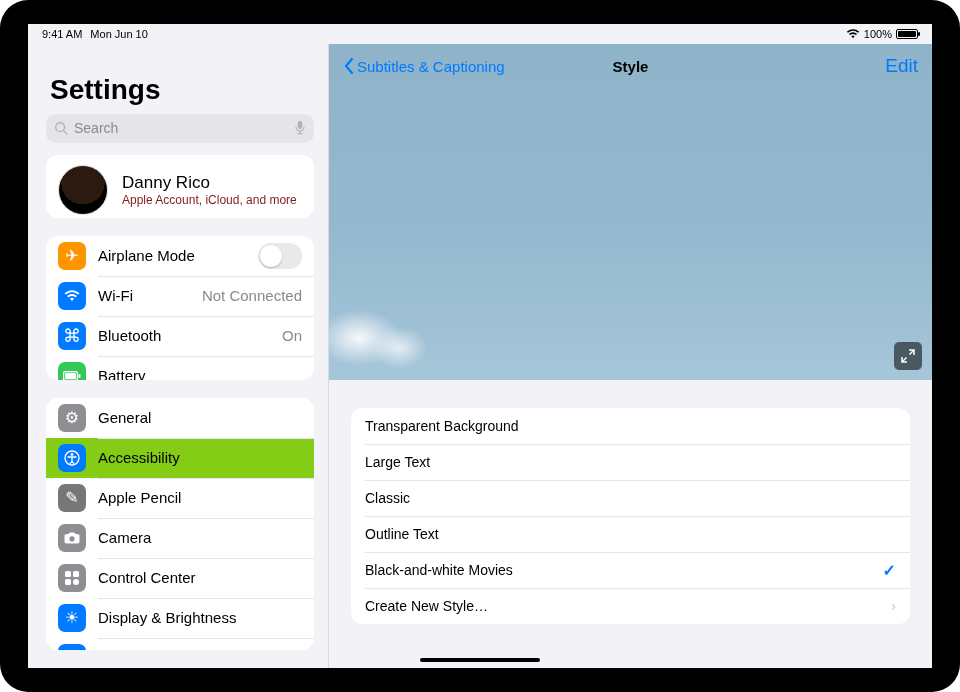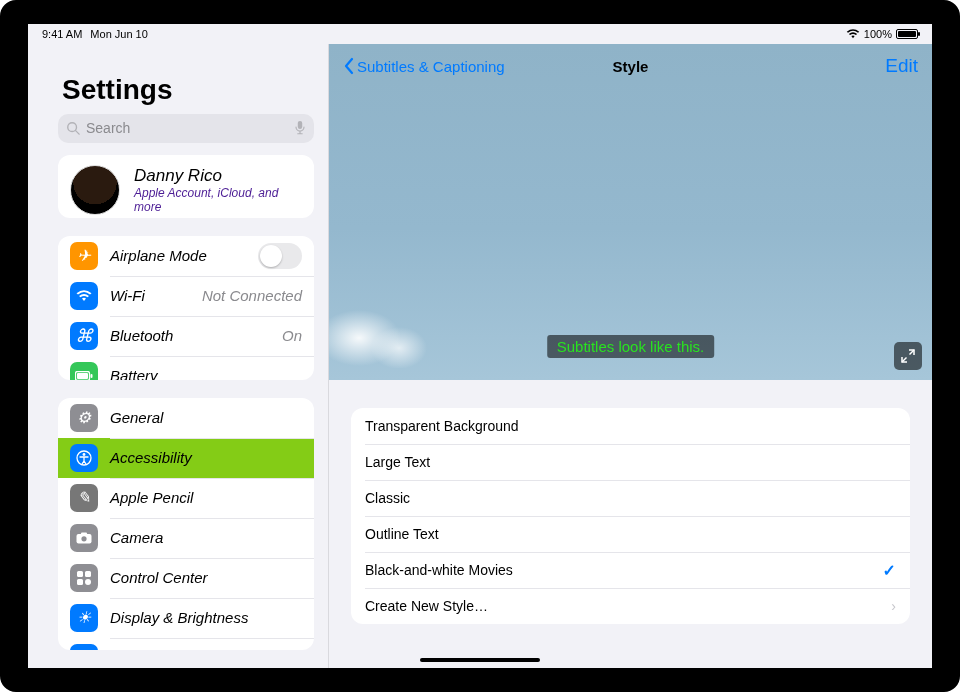--- a/index.html
+++ b/index.html
@@ -3,21 +3,21 @@
 <meta charset="utf-8">
 <style>
   * { box-sizing: border-box; margin: 0; padding: 0; font-family: -apple-system, "Helvetica Neue", Helvetica, Arial, sans-serif; }
   body { background: #fff; width: 960px; height: 692px; overflow: hidden; position: relative; }
 
   .device-frame {
     position: absolute; inset: 0;
     border: 28px solid #000;
     border-top-width: 24px;
     border-bottom-width: 24px;
-    border-radius: 16px;
+    border-radius: 28px;
     background: #f2f2f7;
     overflow: hidden;
   }
   .screen { position: absolute; inset: 0; display: flex; flex-direction: column; }
 
   
   .status-bar {
     height: 20px;
     display: flex; align-items: center; justify-content: space-between;
     padding: 0 14px;
@@ -28,40 +28,40 @@
   .status-right { display:flex; gap:4px; align-items:center; }
   .wifi-icon { width:14px; height:10px; }
   .battery { width:22px; height:10px; border:1px solid #000; border-radius:2px; position:relative; }
   .battery::after { content:""; position:absolute; right:-3px; top:2px; width:2px; height:4px; background:#000; border-radius:1px;}
   .battery-fill { position:absolute; left:1px; top:1px; bottom:1px; right:1px; background:#000; border-radius:1px;}
   .status-right span { font-size:11px; }
 
   .content-area { flex:1; display:flex; min-height:0; }
 
   
-  .sidebar { width:300px; background:#f2f2f7; display:flex; flex-direction:column; padding: 8px 0 0 16px; overflow:hidden;}
+  .sidebar { width:300px; background:#f2f2f7; display:flex; flex-direction:column; padding: 8px 0 0 4px; overflow:hidden;}
   .sidebar h1 { font-size:28px; font-weight:700; padding: 22px 18px 8px; }
   .search-wrap { margin: 0 14px 12px; background:#e4e4ea; border-radius:10px; height:32px; display:flex; align-items:center; padding:0 8px; gap:6px;}
   .search-wrap .mag { width:14px; height:14px; opacity:.55;}
   .search-wrap input { border:none; background:transparent; outline:none; flex:1; font-size:14px; color:#000;}
   .search-wrap input::placeholder { color:#8a8a8e;}
   .mic-icon { width:12px; height:16px; opacity:.55;}
 
-  .group { margin: 0 14px 18px; background:#fff; border-radius:12px; overflow:hidden;font-style:italic;}
+  .group { margin: 0 14px 18px; background:#fff; border-radius:12px; overflow:hidden;}
   .row { display:flex; align-items:center; min-height:40px; padding: 4px 12px; gap:12px; position:relative;}
   .row + .row::before { content:""; position:absolute; left:52px; right:0; top:0; height:1px; background:#e5e5ea;}
   .row .icon { width:28px; height:28px; border-radius:7px; display:flex; align-items:center; justify-content:center; flex-shrink:0; color:#fff;}
   .row .label { font-size:15px; color:#000; flex:1;}
   .row .value { font-size:15px; color:#8a8a8e;}
   .row.selected { background:#84cc16;}
 
   .account-row { padding: 10px 12px; gap:14px;}
   .avatar { width:50px; height:50px; border-radius:25px; background: radial-gradient(circle at 50% 35%, #2a1a0f 0 55%, #000 55%); border:1px solid #ddd; flex-shrink:0;}
   .account-text .name { font-size:17px; font-weight:500;}
-  .account-text .sub { font-size:12px; color:#4c1d95;}
+  .account-text .sub { font-size:12px; color:#7f1d1d;}
 
   .switch { width:44px; height:26px; background:#e9e9eb; border-radius:13px; position:relative;}
   .switch::after { content:""; position:absolute; width:22px; height:22px; background:#fff; border-radius:11px; top:2px; left:2px; box-shadow:0 1px 2px rgba(0,0,0,.25);}
 
   
   .orange{background:#ff9500;} .blue{background:#007aff;} .green{background:#34c759;}
   .gray{background:#8e8e93;} .graydark{background:#777;}
 
   
   .main { flex:1; background:#f2f2f7; display:flex; flex-direction:column; overflow:hidden; border-left:1px solid #d9d9de;}
@@ -247,21 +247,20 @@
             <div class="navbar-over">
               <div class="nav-back">
                 <svg viewBox="0 0 12 18">
                     <polyline points="9,2 3,9 9,16" fill="none" stroke="#007aff" stroke-width="2.2" stroke-linecap="round" stroke-linejoin="round"></polyline>
                   </svg>
                 <span>Subtitles &amp; Captioning</span>
               </div>
               <div class="nav-title">Style</div>
               <div class="nav-edit">Edit</div>
             </div>
-            <div class="subtitle-sample">Subtitles look like this.</div>
             <div class="expand-btn">
               <svg viewBox="0 0 14 14">
                   <polyline points="8,1 13,1 13,6"></polyline>
                   <polyline points="6,13 1,13 1,8"></polyline>
                   <line x1="13" y1="1" x2="8.5" y2="5.5"></line>
                   <line x1="1" y1="13" x2="5.5" y2="8.5"></line>
                 </svg>
             </div>
           </div>
         </div>

